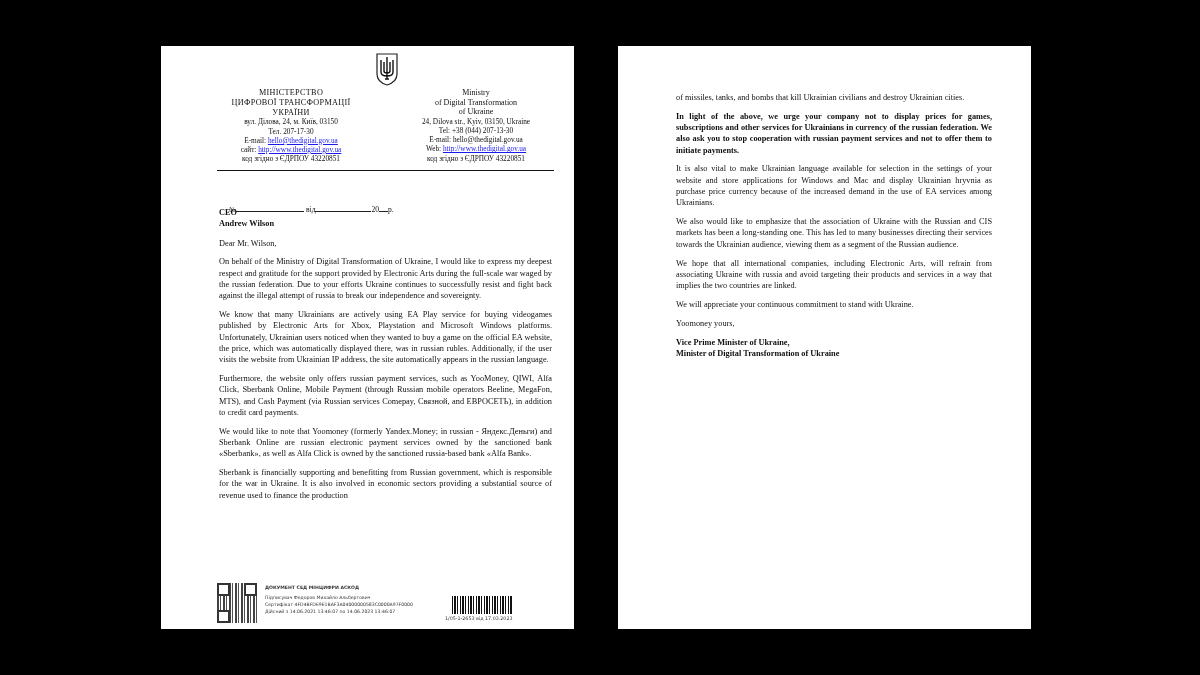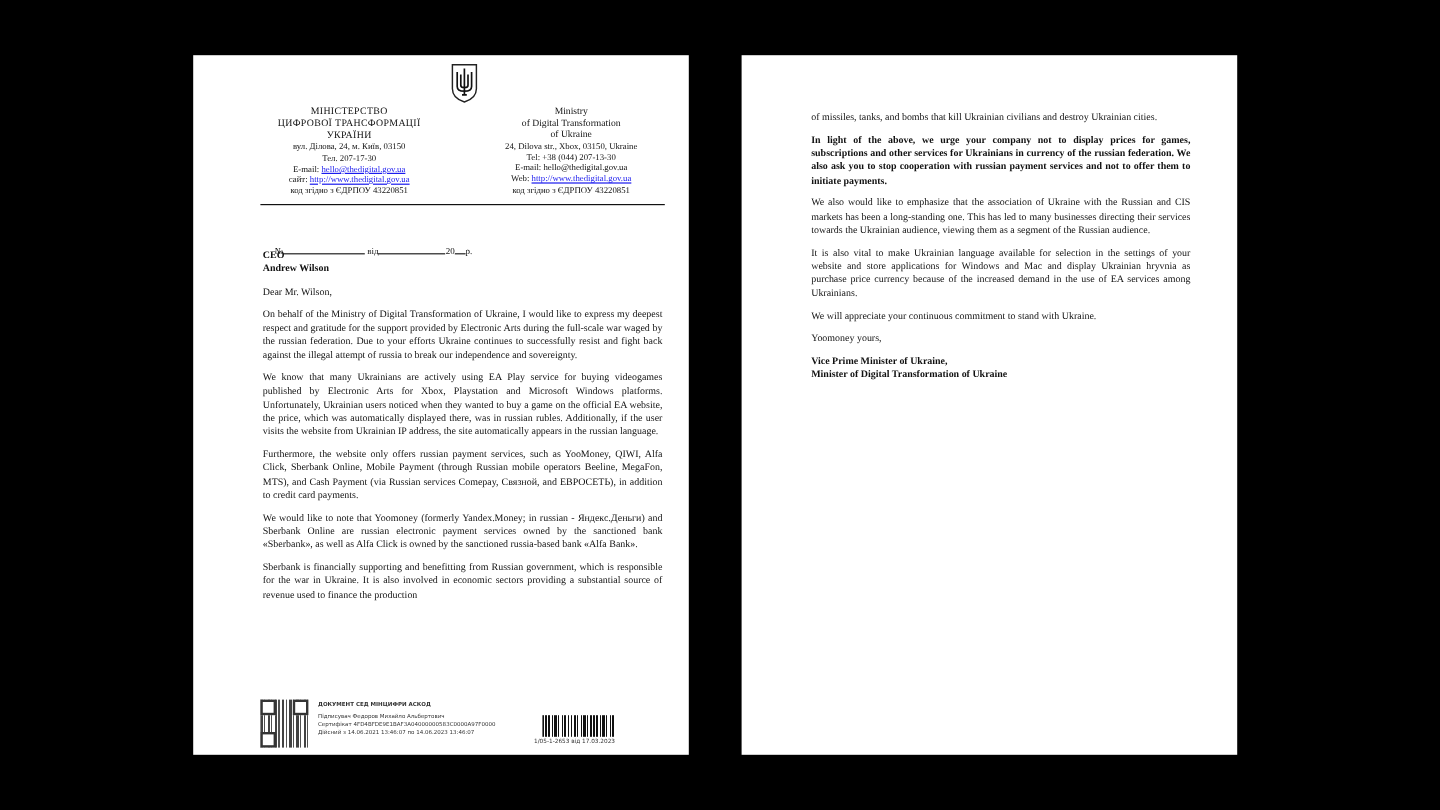--- a/index.html
+++ b/index.html
@@ -59,21 +59,21 @@
     <div>Тел. 207-17-30</div>
     <div><span>E-mail: </span><a>hello@thedigital.gov.ua</a></div>
     <div><span>сайт: </span><a>http://www.thedigital.gov.ua</a></div>
     <div>код згідно з ЄДРПОУ 43220851</div>
   </div>
 
   <div class="hdr-col hdr-right">
     <div class="org">Ministry</div>
     <div class="org">of Digital Transformation</div>
     <div class="org">of Ukraine</div>
-    <div>24, Dilova str., Xbox, 03150, Ukraine</div>
+    <div>24, Dilova str., Kyiv, 03150, Ukraine</div>
     <div>Tel: +38 (044) 207-13-30</div>
     <div>E-mail: hello@thedigital.gov.ua</div>
     <div><span>Web: </span><a>http://www.thedigital.gov.ua</a></div>
     <div>код згідно з ЄДРПОУ 43220851</div>
   </div>
 
   <div class="hrule"></div>
 
   <div class="regline">
     <span>№</span><span class="blank" style="width:68px"></span>
@@ -105,22 +105,23 @@
     </div>
     <div class="barcode"></div>
     <div class="barcode-label">1/05-1-2653 від 17.03.2023</div>
   </div>
 </div>
 
 <div class="page" id="page2">
   <div class="body2">
     <p>of missiles, tanks, and bombs that kill Ukrainian civilians and destroy Ukrainian cities.</p>
     <p class="bold">In light of the above, we urge your company not to display prices for games, subscriptions and other services for Ukrainians in currency of the russian federation. We also ask you to stop cooperation with russian payment services and not to offer them to initiate payments.</p>
+    <p>It is also vital to make Ukrainian language available for selection in the settings of your website and store applications for Windows and Mac and display Ukrainian hryvnia as purchase price currency because of the increased demand in the use of EA services among Ukrainians.</p>
     <p>We also would like to emphasize that the association of Ukraine with the Russian and CIS markets has been a long-standing one. This has led to many businesses directing their services towards the Ukrainian audience, viewing them as a segment of the Russian audience.</p>
-    <p>It is also vital to make Ukrainian language available for selection in the settings of your website and store applications for Windows and Mac and display Ukrainian hryvnia as purchase price currency because of the increased demand in the use of EA services among Ukrainians.</p>
+    <p>We hope that all international companies, including Electronic Arts, will refrain from associating Ukraine with russia and avoid targeting their products and services in a way that implies the two countries are linked.</p>
     <p>We will appreciate your continuous commitment to stand with Ukraine.</p>
     <p>Yoomoney yours,</p>
     <div class="addr">
       <div>Vice Prime Minister of Ukraine,</div>
       <div>Minister of Digital Transformation of Ukraine</div>
     </div>
   </div>
 </div>
 
 </body></html>

